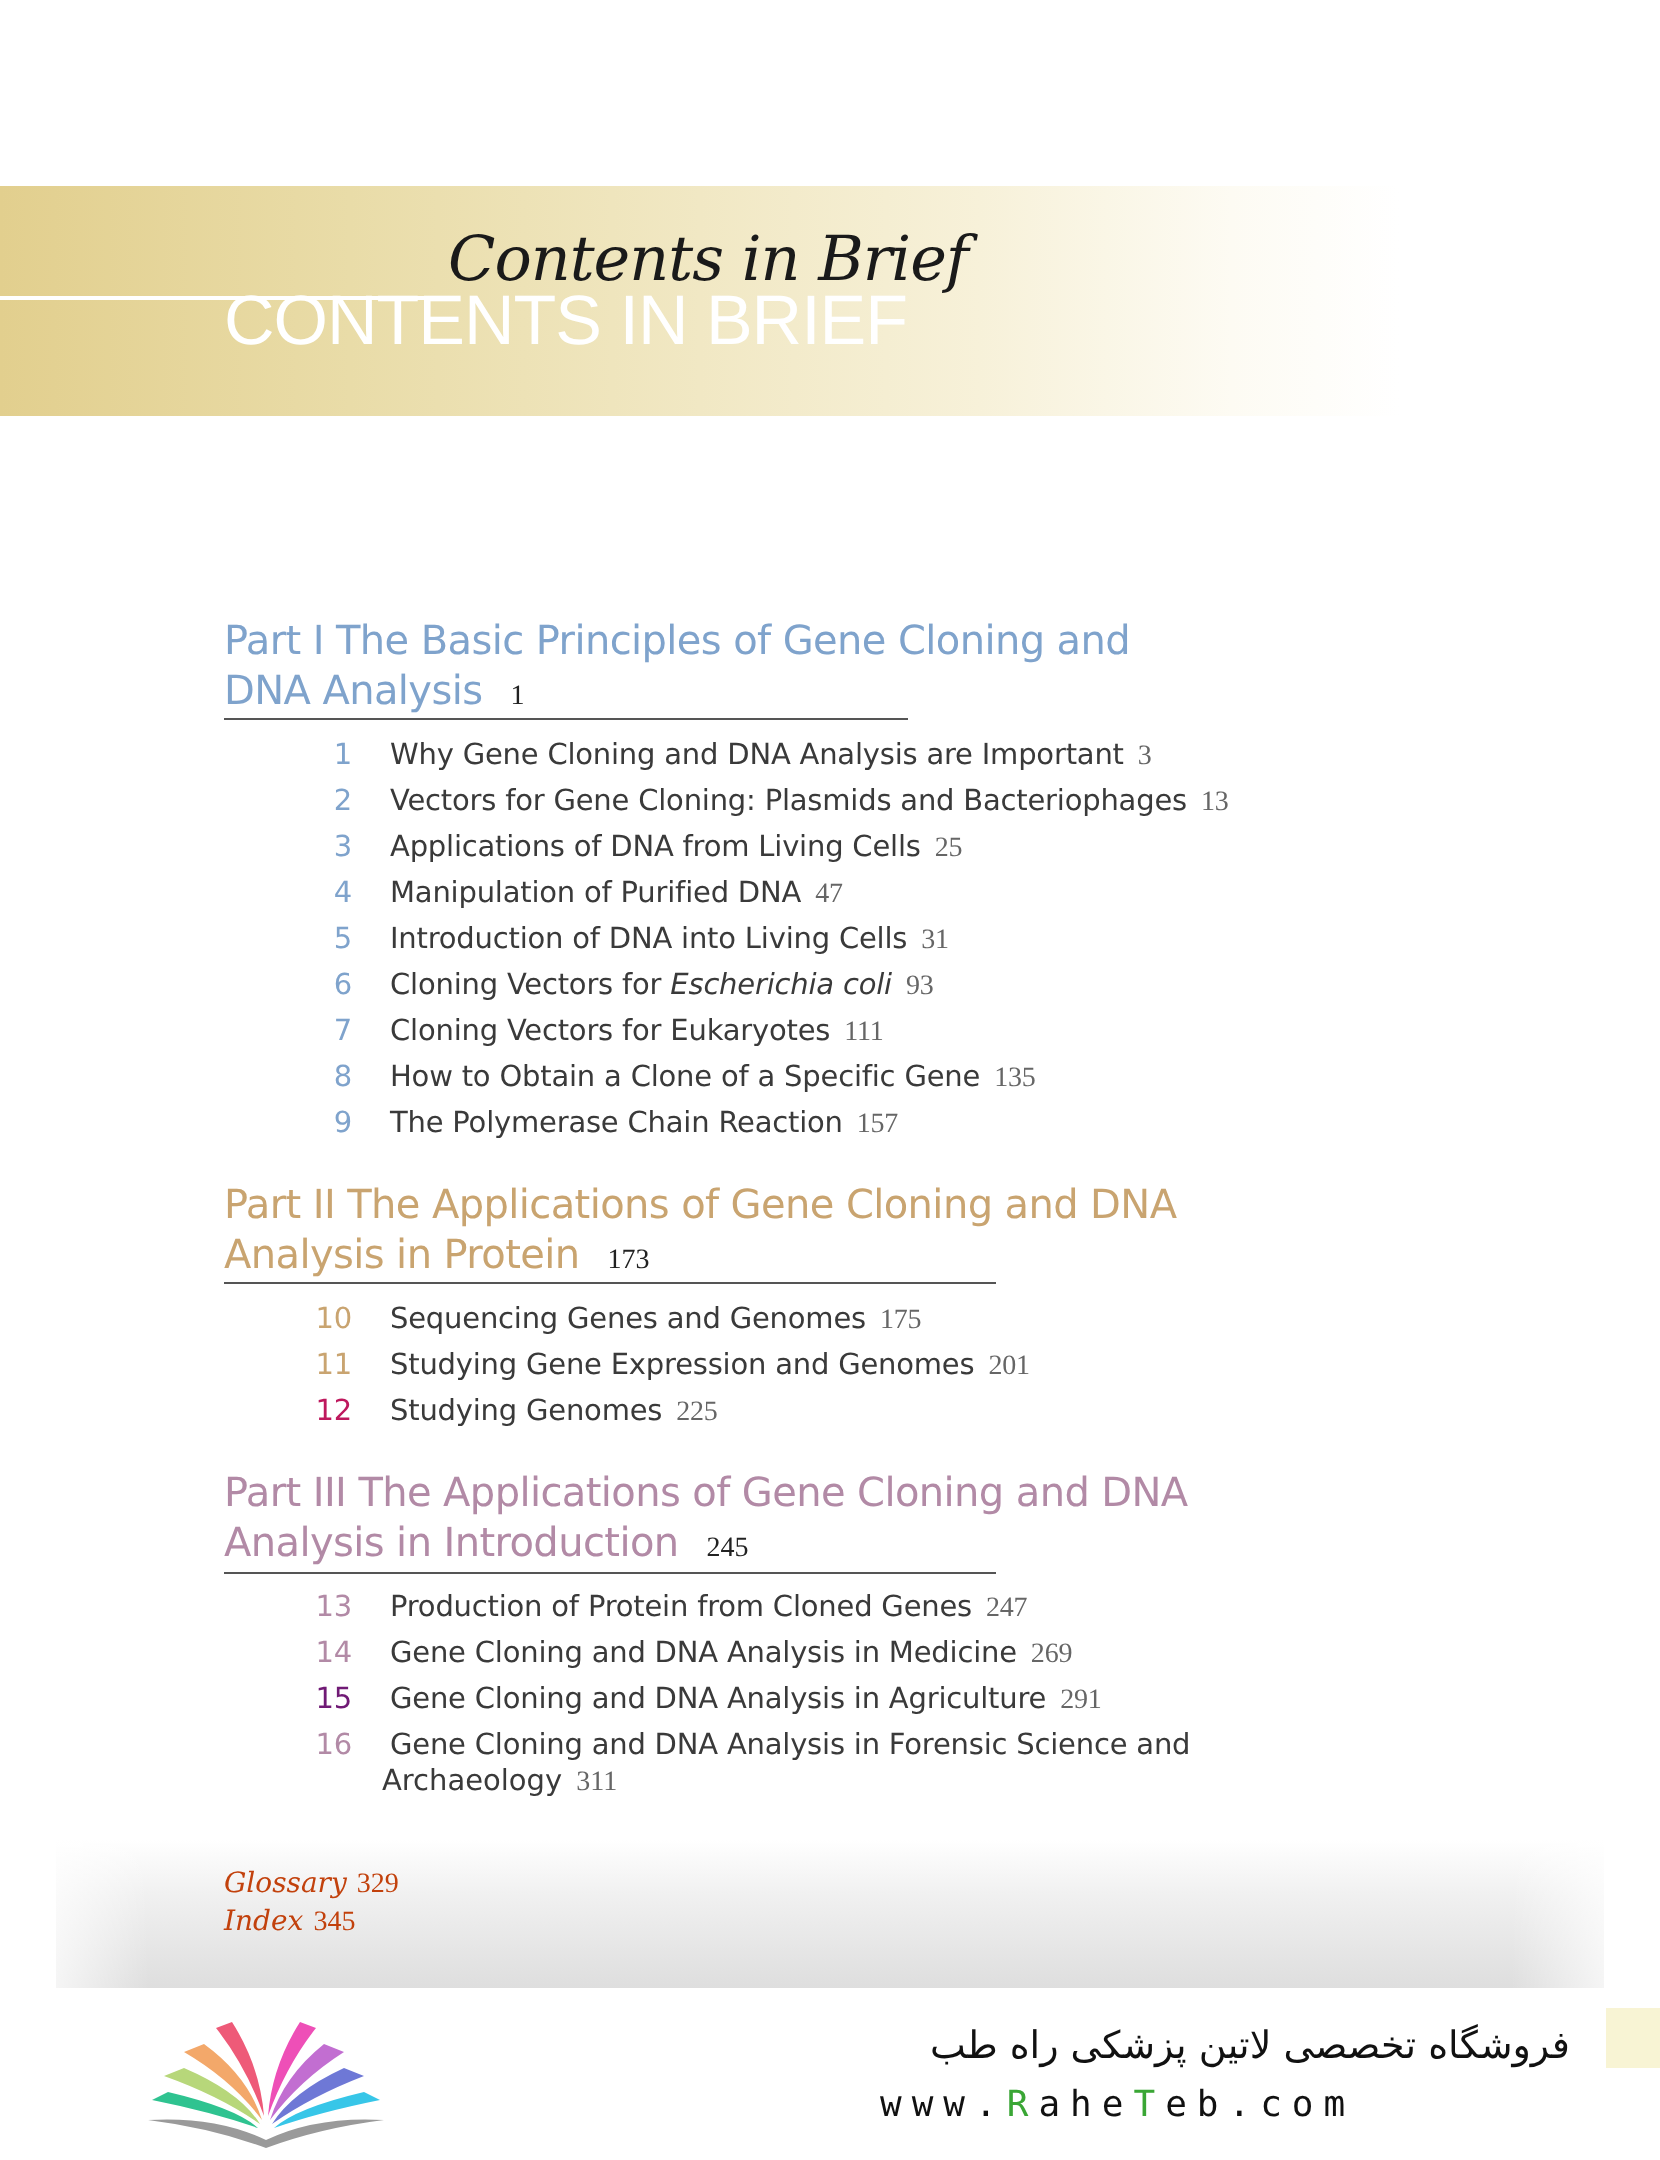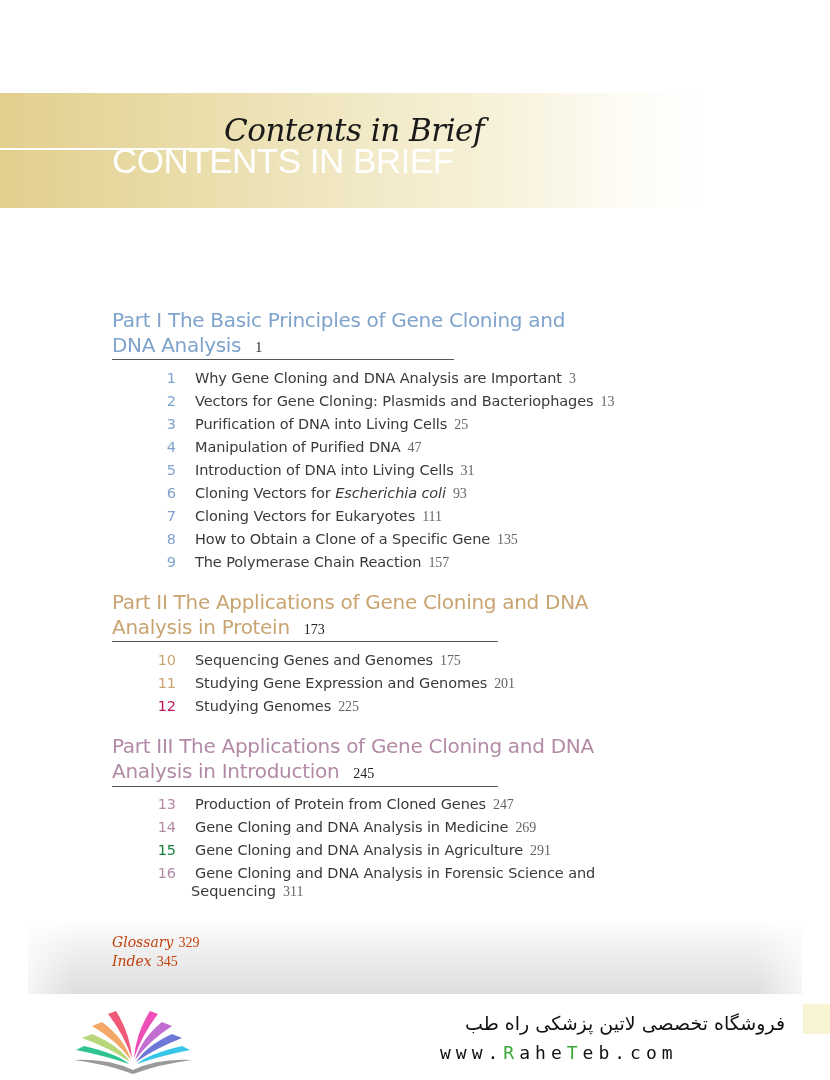--- a/index.html
+++ b/index.html
@@ -37,21 +37,21 @@
 <div class="title-serif">Contents in Brief</div>
 
 <div class="part" style="top:308px;color:#7fa3cc;">
   <div>Part I  The Basic Principles of Gene Cloning and</div>
   <div><span>DNA Analysis</span><span class="pg">1</span></div>
 </div>
 <div class="part-rule" style="top:359px;width:342px;"></div>
 
 <div class="ch" style="top:370px;"><span class="num" style="color:#7fa3cc">1</span><span>Why Gene Cloning and DNA Analysis are Important</span><span class="pg">3</span></div>
 <div class="ch" style="top:393px;"><span class="num" style="color:#7fa3cc">2</span><span>Vectors for Gene Cloning: Plasmids and Bacteriophages</span><span class="pg">13</span></div>
-<div class="ch" style="top:416px;"><span class="num" style="color:#7fa3cc">3</span><span>Purification of DNA into Living Cells</span><span class="pg">25</span></div>
+<div class="ch" style="top:416px;"><span class="num" style="color:#7fa3cc">3</span><span>Applications of DNA from Living Cells</span><span class="pg">25</span></div>
 <div class="ch" style="top:439px;"><span class="num" style="color:#7fa3cc">4</span><span>Manipulation of Purified DNA</span><span class="pg">47</span></div>
 <div class="ch" style="top:462px;"><span class="num" style="color:#7fa3cc">5</span><span>Introduction of DNA into Living Cells</span><span class="pg">31</span></div>
 <div class="ch" style="top:485px;"><span class="num" style="color:#7fa3cc">6</span><span>Cloning Vectors for </span><i>Escherichia coli</i><span class="pg">93</span></div>
 <div class="ch" style="top:508px;"><span class="num" style="color:#7fa3cc">7</span><span>Cloning Vectors for Eukaryotes</span><span class="pg">111</span></div>
 <div class="ch" style="top:531px;"><span class="num" style="color:#7fa3cc">8</span><span>How to Obtain a Clone of a Specific Gene</span><span class="pg">135</span></div>
 <div class="ch" style="top:554px;"><span class="num" style="color:#7fa3cc">9</span><span>The Polymerase Chain Reaction</span><span class="pg">157</span></div>
 
 <div class="part" style="top:590px;color:#c9a470;">
   <div>Part II  The Applications of Gene Cloning and DNA</div>
   <div><span>Analysis in Protein</span><span class="pg">173</span></div>
@@ -63,23 +63,23 @@
 <div class="ch" style="top:698px;"><span class="num" style="color:#be185d">12</span><span>Studying Genomes</span><span class="pg">225</span></div>
 
 <div class="part" style="top:734px;color:#b28aa6;">
   <div>Part III  The Applications of Gene Cloning and DNA</div>
   <div><span>Analysis in Introduction</span><span class="pg">245</span></div>
 </div>
 <div class="part-rule" style="top:786px;width:386px;"></div>
 
 <div class="ch" style="top:796px;"><span class="num" style="color:#b28aa6">13</span><span>Production of Protein from Cloned Genes</span><span class="pg">247</span></div>
 <div class="ch" style="top:819px;"><span class="num" style="color:#b28aa6">14</span><span>Gene Cloning and DNA Analysis in Medicine</span><span class="pg">269</span></div>
-<div class="ch" style="top:842px;"><span class="num" style="color:#15803d">15</span><span>Gene Cloning and DNA Analysis in Agriculture</span><span class="pg">291</span></div>
+<div class="ch" style="top:842px;"><span class="num" style="color:#701a75">15</span><span>Gene Cloning and DNA Analysis in Agriculture</span><span class="pg">291</span></div>
 <div class="ch" style="top:865px;"><span class="num" style="color:#b28aa6">16</span><span>Gene Cloning and DNA Analysis in Forensic Science and</span></div>
-<div class="ch2" style="top:883px;"><span>Sequencing</span><span class="pg">311</span></div>
+<div class="ch2" style="top:883px;"><span>Archaeology</span><span class="pg">311</span></div>
 
 <div class="footer-box"></div>
 <div class="back" style="top:934px;"><span>Glossary</span><span class="pg">329</span></div>
 <div class="back" style="top:953px;"><span>Index</span><span class="pg">345</span></div>
 
 <div class="corner"></div>
 
 <svg class="logo" viewBox="0 0 130 66">
   <path d="M40 6 L48 3 Q62 25 64 50 Q55 25 40 6Z" fill="#ee5a78"></path>
   <path d="M24 18 L34 14 Q56 30 63 52 Q48 32 24 18Z" fill="#f3a86a"></path>

